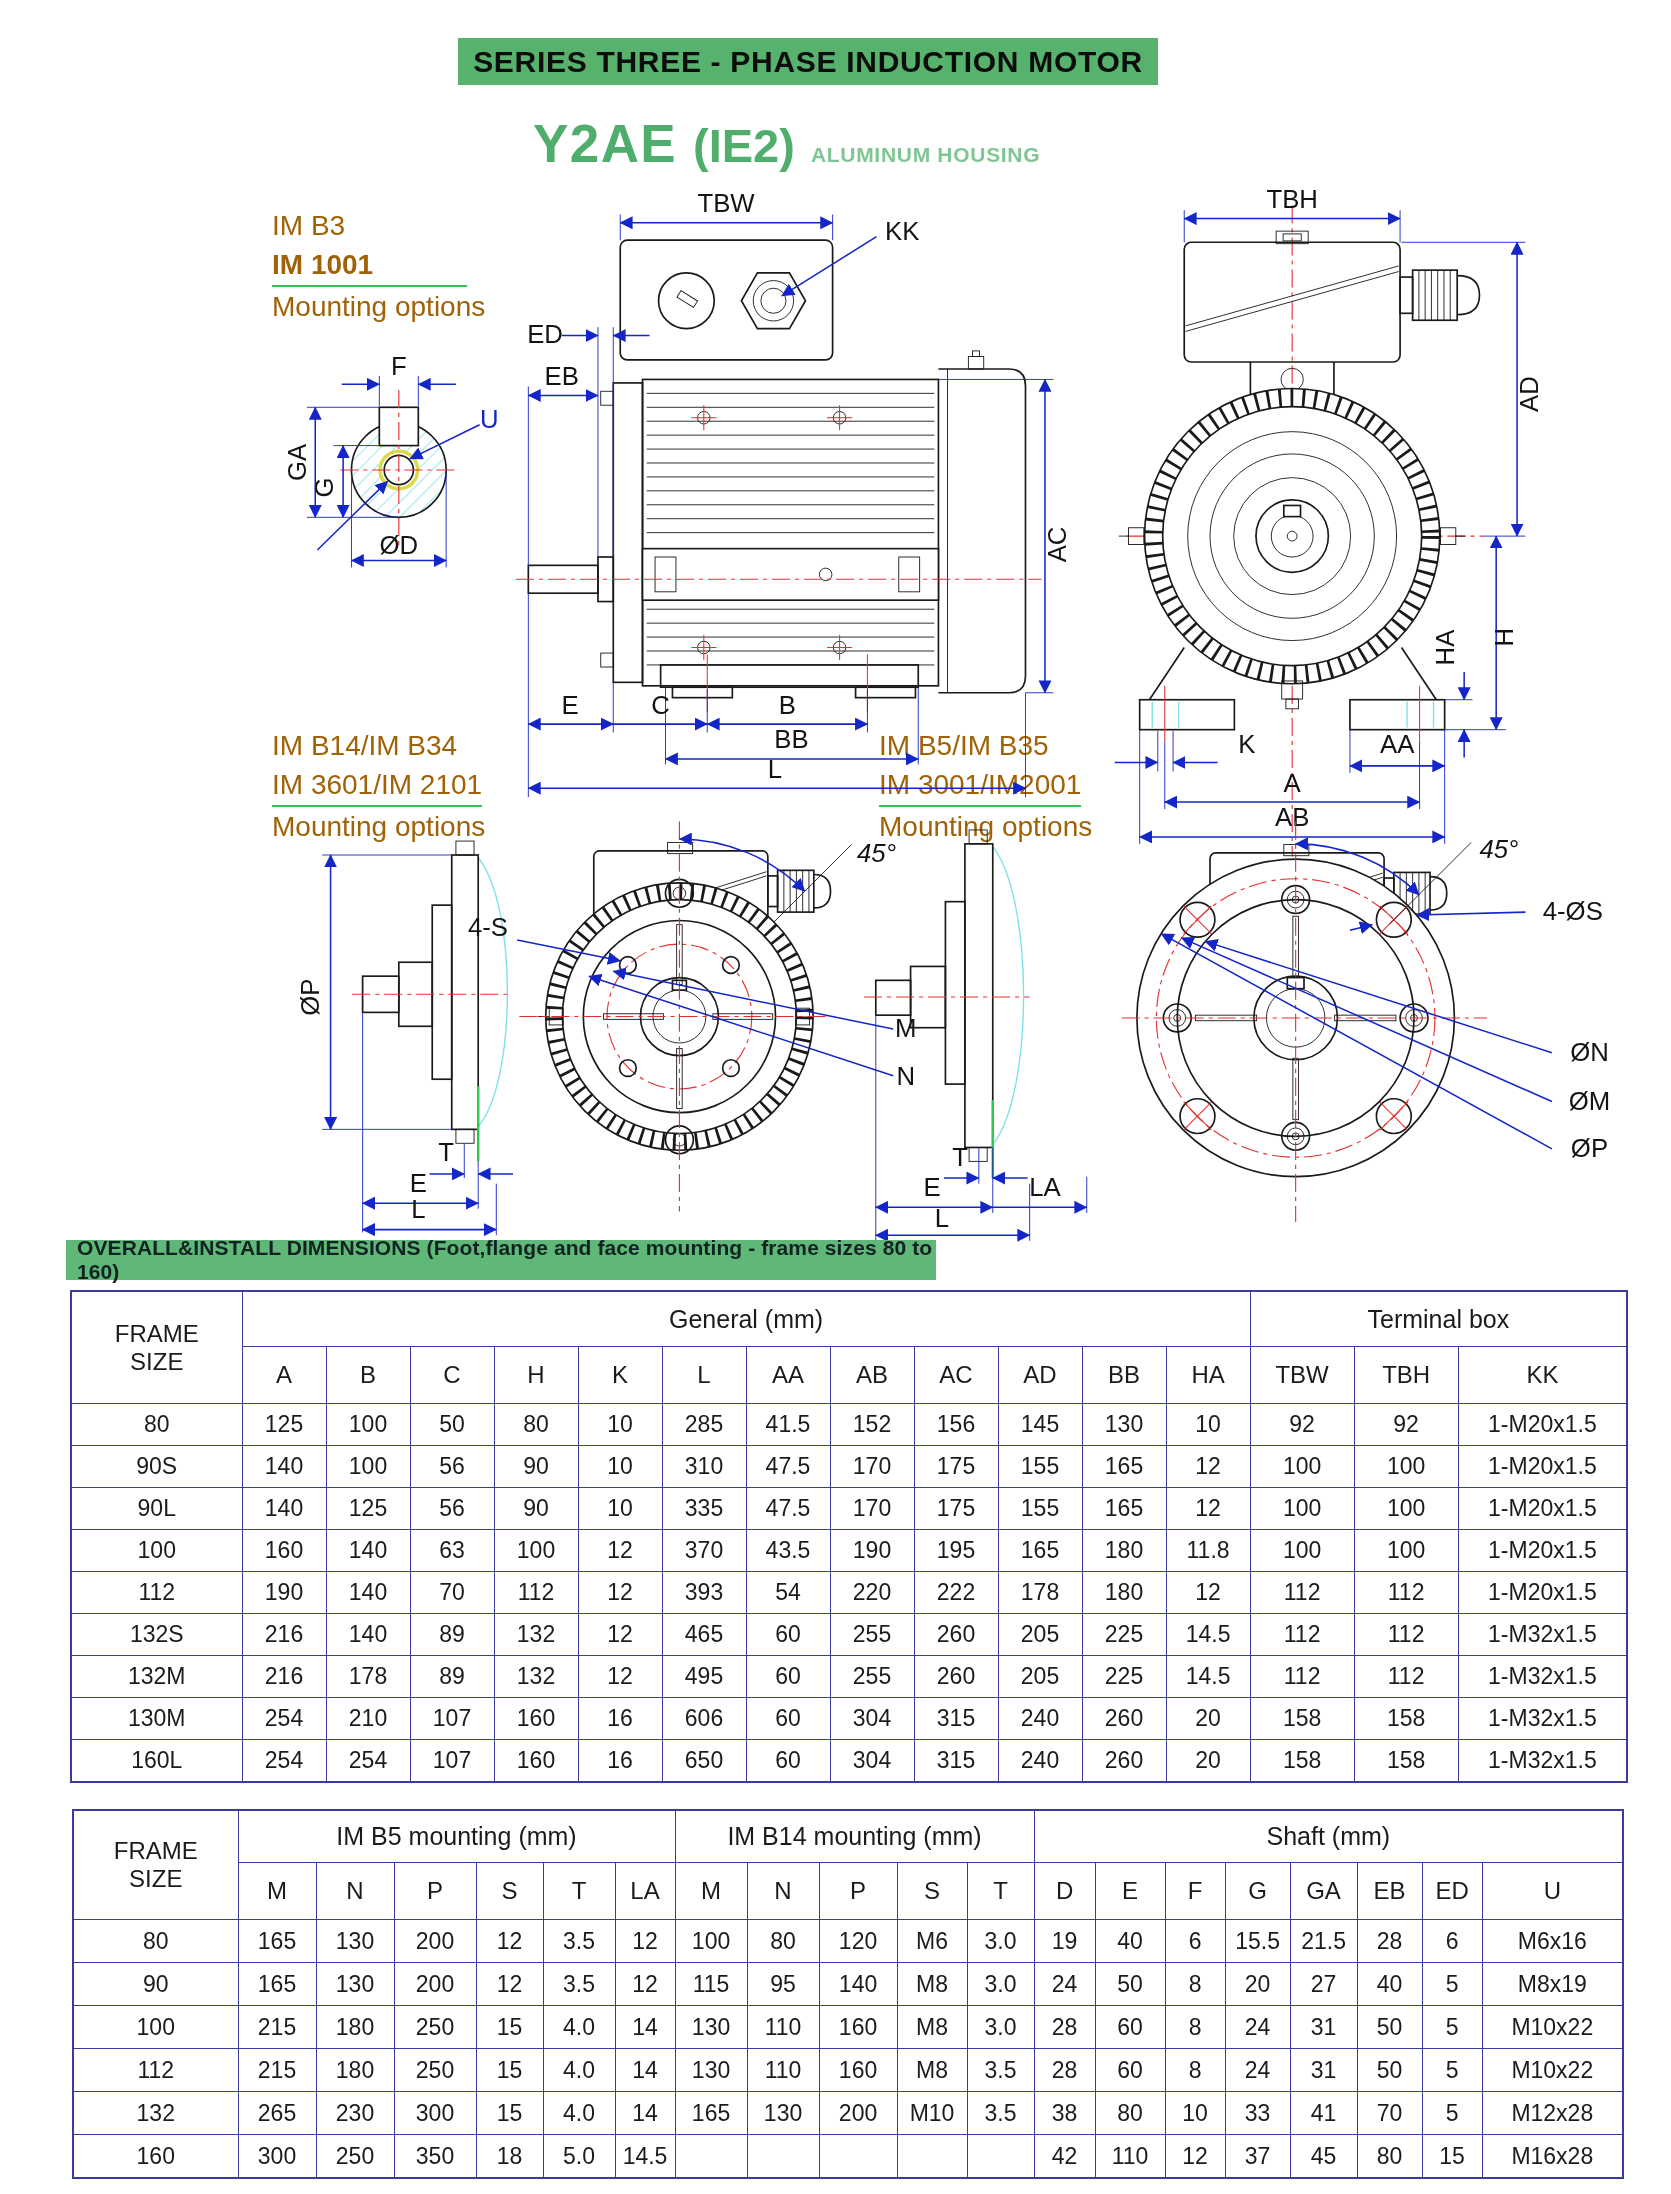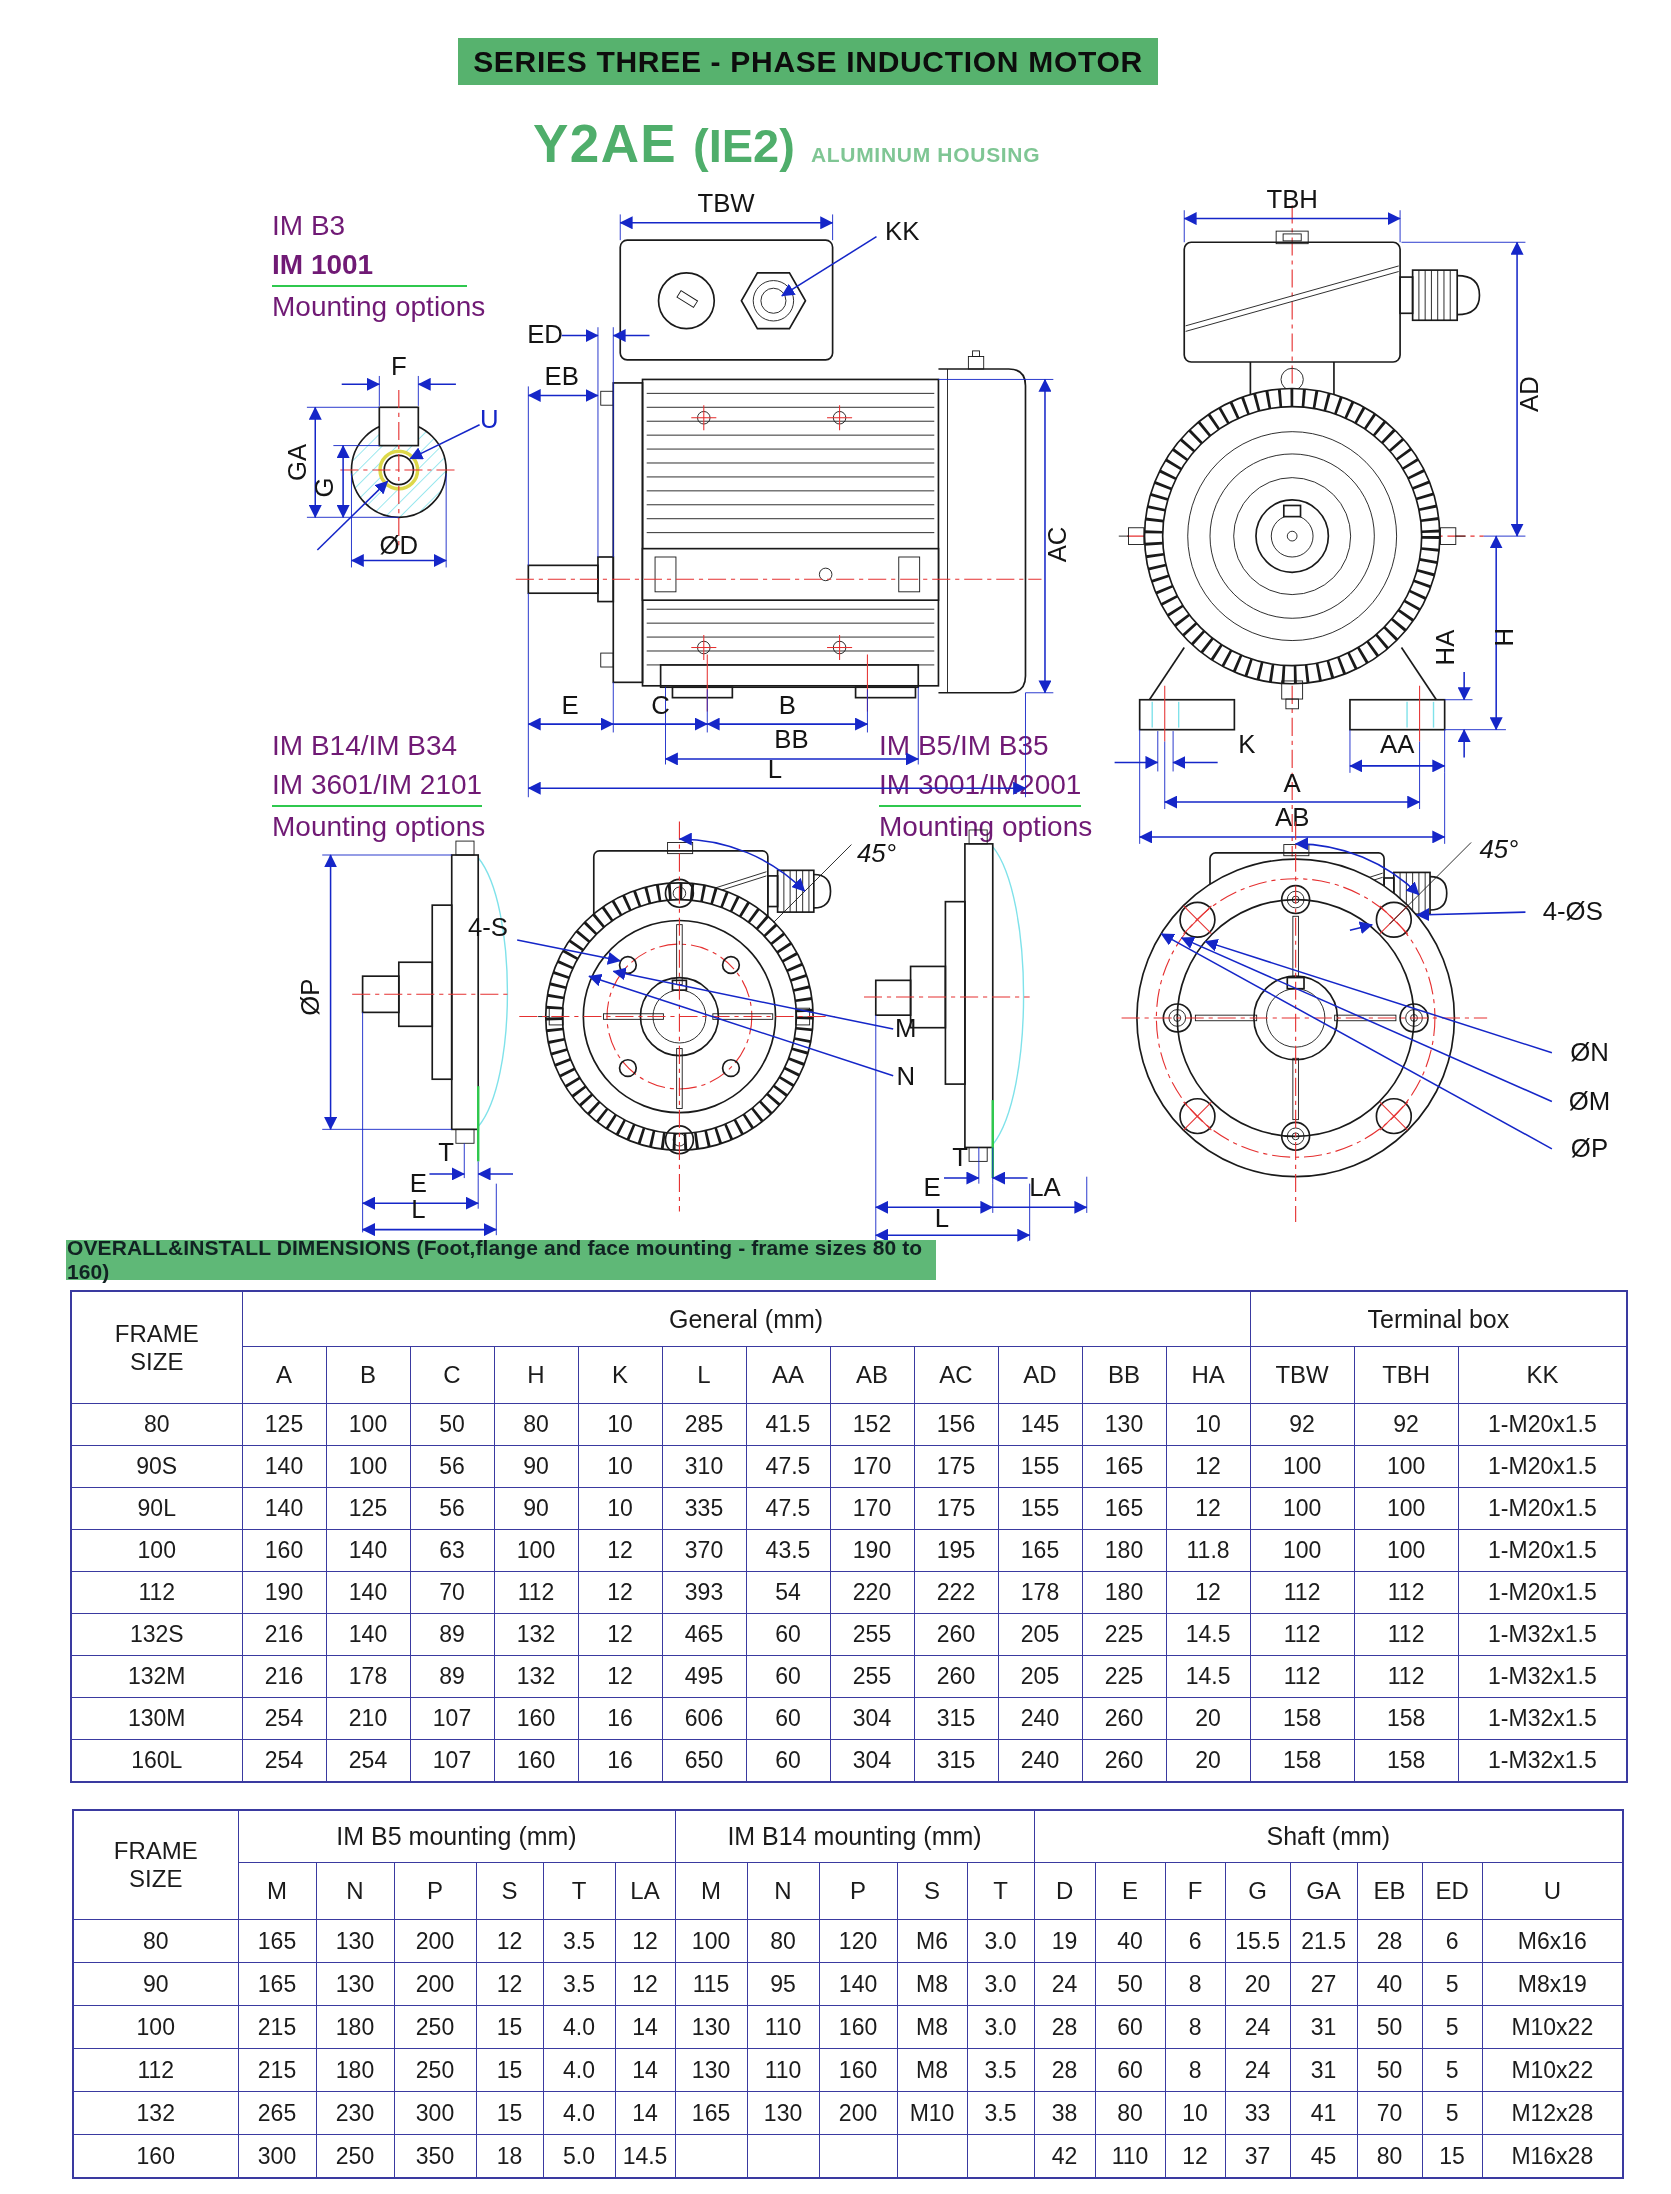--- a/index.html
+++ b/index.html
@@ -7,25 +7,25 @@
         font-family:"Liberation Sans",sans-serif;color:#151515;}
   
   .banner{position:absolute;left:446px;top:38px;width:700px;height:47px;background:#57b26e;
           display:flex;align-items:center;justify-content:center;font-size:30px;font-weight:600;
           letter-spacing:0.7px;color:#0d0d0d;margin-left:12px;}
   .brand{position:absolute;left:533px;top:102px;display:flex;align-items:baseline;gap:16px;}
   .brand .model{font-size:53px;font-weight:bold;color:#4fae6b;letter-spacing:1.4px;}
   .brand .ie{font-size:47px;font-weight:bold;color:#4fae6b;margin-top:16px;}
   .brand .sub{font-size:21px;font-weight:bold;color:#7fc694;letter-spacing:0.7px;}
   
-  .mnote{position:absolute;font-size:28px;line-height:39px;color:#701a75;}
+  .mnote{position:absolute;font-size:28px;line-height:39px;color:#a16207;}
   .mnote .ul{display:inline-block;border-bottom:2.1px solid #2fc84e;padding-bottom:1.4px;}
   
   .section-bar{position:absolute;left:66px;top:1240px;width:870px;height:40px;background:#5fb877;
-               display:flex;align-items:center;padding-left:1px;box-sizing:border-box;
+               display:flex;align-items:center;padding-left:11px;box-sizing:border-box;
                font-size:21px;font-weight:600;color:#122;letter-spacing:0.1px;}
   
   table.dim{position:absolute;border-collapse:collapse;table-layout:fixed;background:#fff;}
   table.dim th,table.dim td{border:1.4px solid #3a3aa0;text-align:center;vertical-align:middle;
                font-weight:normal;color:#1b1b1b;padding:0;overflow:hidden;}
   table.dim{border:2.1px solid #3a3aa0;}
   #t1{left:70px;top:1290px;width:1551px;}
   #t2{left:72px;top:1809px;width:1551px;}
   .gh{font-size:25px;}
   .ch{font-size:24px;}

